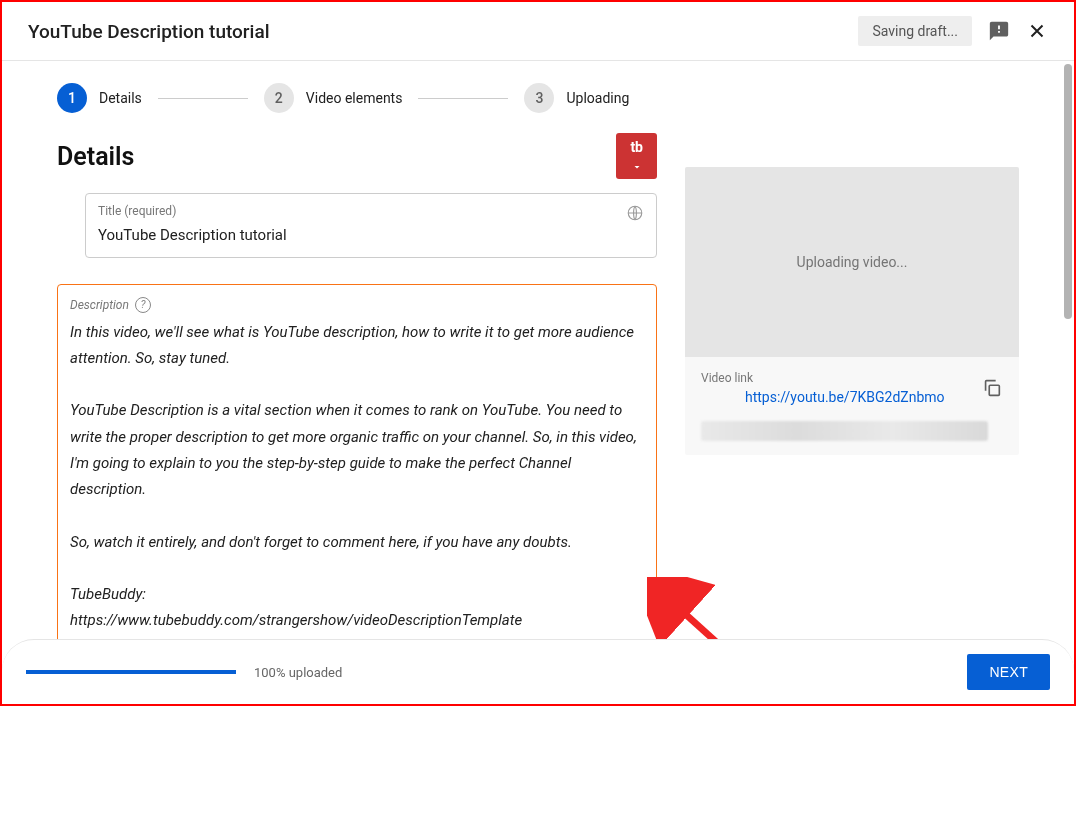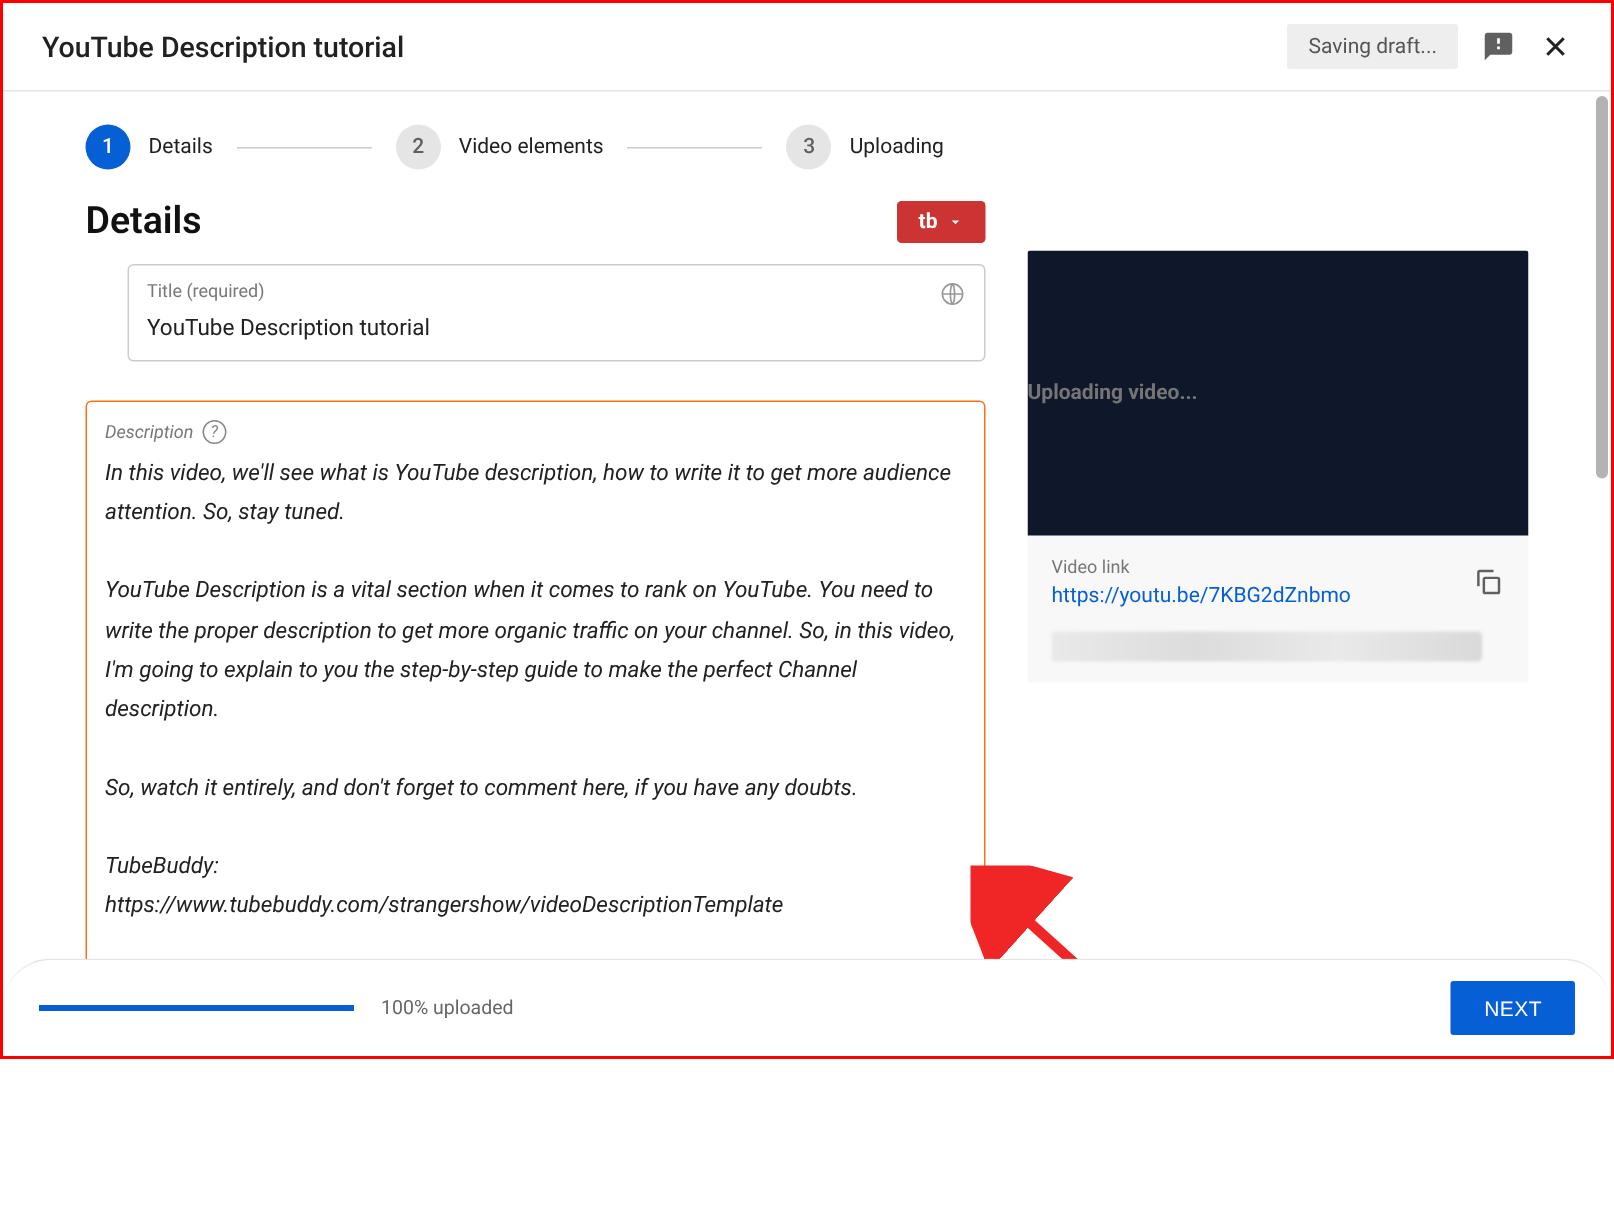--- a/index.html
+++ b/index.html
@@ -15,34 +15,34 @@
     .step { display: flex; align-items: center; gap: 12px; }
     .step-circle { width: 30px; height: 30px; border-radius: 50%; display: flex; align-items: center; justify-content: center; font-size: 14px; font-weight: 500; }
     .step-circle.active { background: #065fd4; color: #fff; }
     .step-circle.inactive { background: #e5e5e5; color: #606060; }
     .step-label { font-size: 14px; color: #212121; }
     .step-line { height: 1px; background: #ccc; flex: 0 0 90px; margin: 0 16px; }
     .content { display: flex; padding: 10px 55px 0; gap: 28px; height: calc(100% - 165px); overflow: hidden; }
     .left-col { flex: 0 0 600px; }
     .section-header { display: flex; align-items: center; justify-content: space-between; margin-bottom: 14px; }
     .section-title { font-size: 25px; font-weight: 600; color: #111; }
-    .tb-btn { background: #cc3333; color: #fff; padding: 6px 14px; border-radius: 3px; display: flex; align-items: center; gap: 6px; font-size: 14px; font-weight: bold; cursor: pointer; }
+    .tb-btn { background: #cc3333; color: #fff; padding: 6px 14px; border-radius: 3px; display: flex; align-items: center; gap: 6px; font-size: 14px; font-weight: bold; cursor: pointer; flex-direction: column; }
     .field-box { border: 1px solid #ccc; border-radius: 4px; padding: 10px 12px; margin-bottom: 26px; position: relative; margin-left: 28px; }
     .field-label { font-size: 12px; color: #777; display: flex; align-items: center; gap: 6px; margin-bottom: 6px; }
     .field-value { font-size: 15px; color: #212121; line-height: 1.5; }
     .help-icon { width: 16px; height: 16px; border: 1.5px solid #888; border-radius: 50%; display: inline-flex; align-items: center; justify-content: center; font-size: 11px; color: #888; }
     .globe-icon { position: absolute; top: 10px; right: 12px; color: #999; }
     .desc-box { border: 1px solid #f97316; border-radius: 4px; padding: 12px 12px; height: 450px; overflow: hidden; font-style: italic; }
     .desc-content { font-size: 15px; color: #212121; line-height: 1.75; white-space: pre-wrap; }
     .right-col { flex: 1; padding-top: 34px; }
     .preview-box { background: #f8f8f8; border-radius: 2px; overflow: hidden; }
-    .thumb { background: #0f172a; height: 190px; display: flex; align-items: center; justify-content: flex-start; color: #757575; font-size: 14px; font-weight: bold; }
+    .thumb { background: #e5e5e5; height: 190px; display: flex; align-items: center; justify-content: center; color: #757575; font-size: 14px; }
     .preview-meta { padding: 14px 16px; }
     .meta-label { font-size: 12px; color: #777; margin-bottom: 4px; }
-    .meta-link { font-size: 14px; color: #065fd4; }
+    .meta-link { font-size: 14px; color: #065fd4; margin-left: 44px; }
     .link-row { display: flex; justify-content: space-between; align-items: center; margin-bottom: 16px; }
     .copy-icon { color: #606060; cursor: pointer; }
     .filename-blur { height: 20px; background: linear-gradient(90deg, #e9e9e9, #dcdcdc, #e9e9e9, #d9d9d9); filter: blur(1px); border-radius: 3px; width: 95%; }
     .footer { position: absolute; bottom: 0; left: 0; right: 0; border-top: 1px solid #e5e5e5; display: flex; align-items: center; justify-content: space-between; padding: 14px 24px; background: #fff; border-radius: 32px; }
     .upload-prog { display: flex; align-items: center; gap: 18px; }
     .prog-bar { width: 210px; height: 4px; background: #065fd4; }
     .prog-text { font-size: 13px; color: #666; }
     .next-btn { background: #065fd4; color: #ffffff; border: none; padding: 10px 22px; font-size: 14px; font-weight: 500; border-radius: 2px; cursor: pointer; letter-spacing: 0.3px; }
     .arrow-svg { position: absolute; left: 645px; top: 575px; pointer-events: none; }
     .scrollbar-thumb { position: absolute; right: 2px; top: 62px; width: 8px; height: 255px; background: #b3b3b3; border-radius: 4px; }

